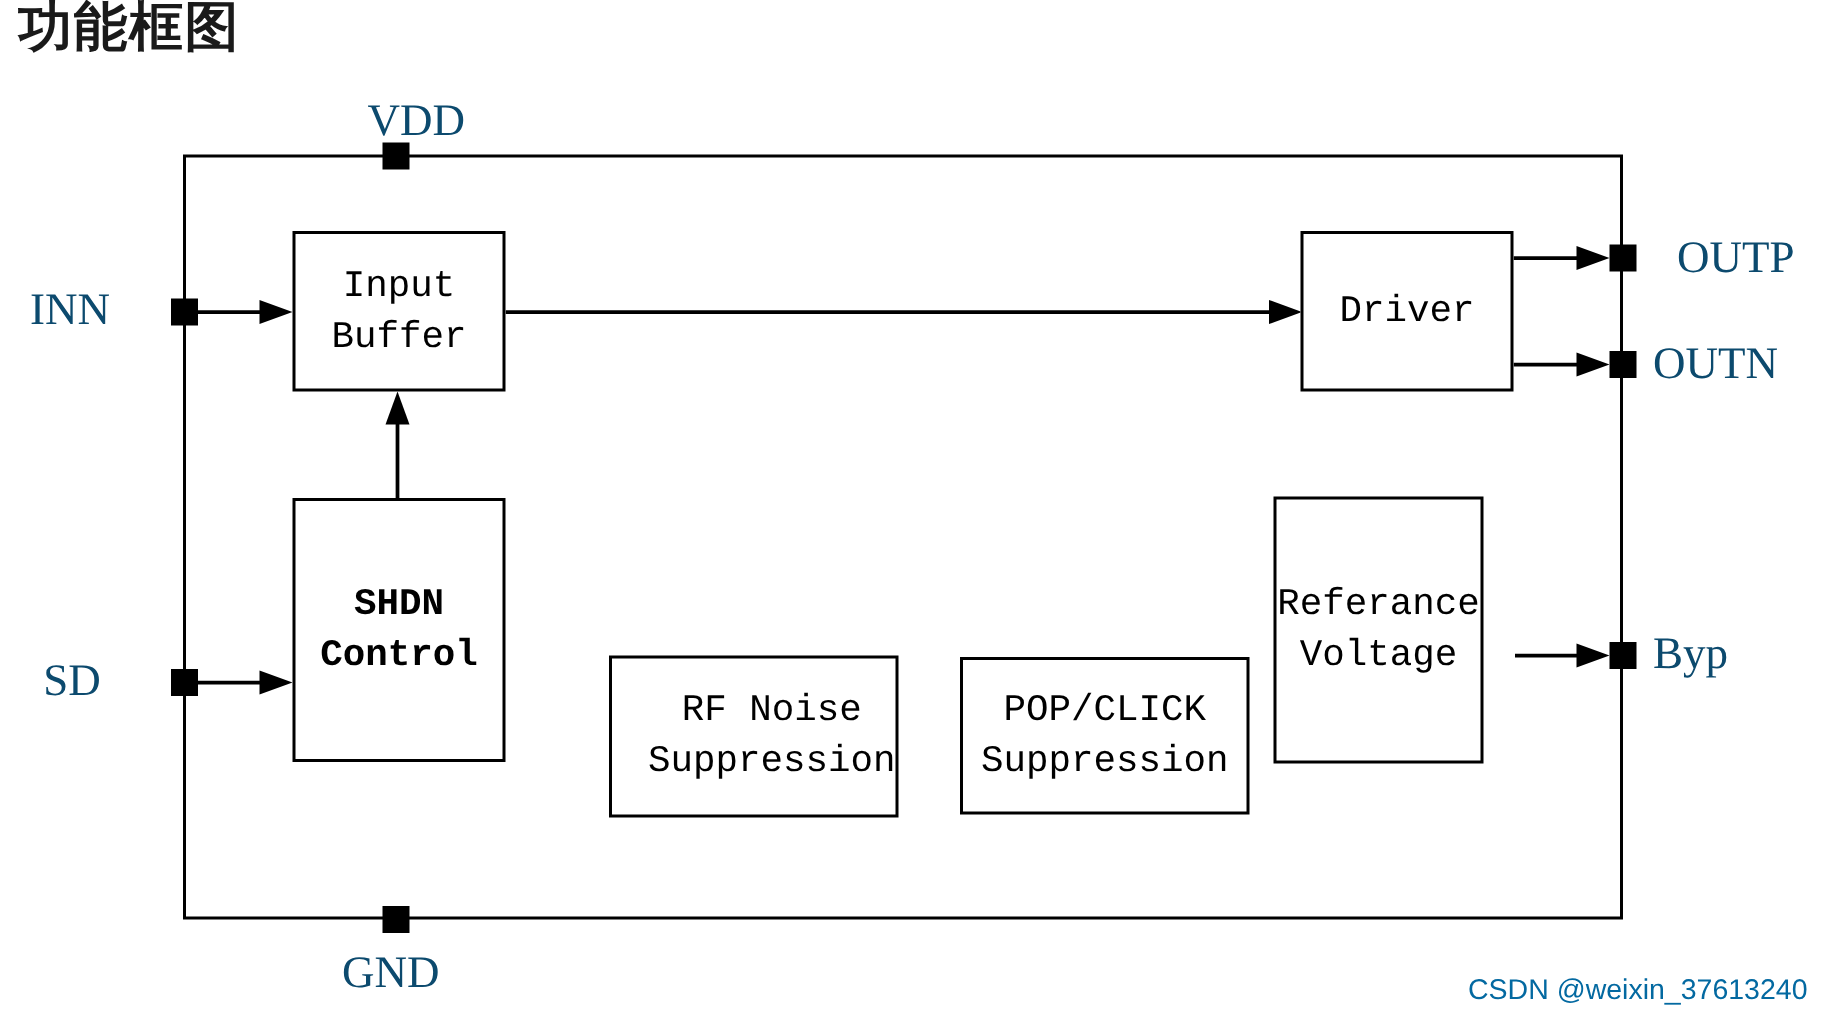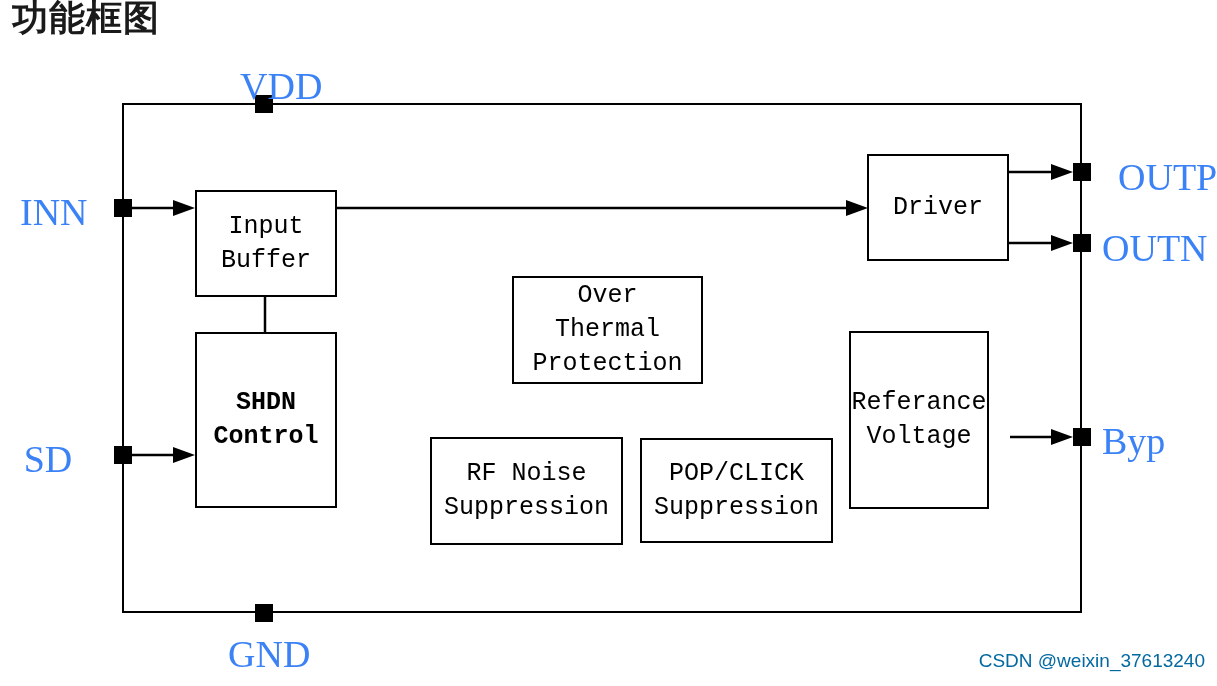--- a/index.html
+++ b/index.html
@@ -51,45 +51,45 @@
     justify-content: center;
   }
   .block-label {
     font-family: "Liberation Mono", "DejaVu Sans Mono", monospace;
     font-size: 25px;
     line-height: 1.36;
     color: #000000;
     text-align: center;
     white-space: pre-line;
   }
-  #blk-input-buffer        { left: 195px; top: 154px; width: 142px; height: 107px; margin-top: 36px; }
+  #blk-input-buffer        { left: 195px; top: 154px; width: 142px; height: 107px; }
   #blk-shdn-control        { left: 195px; top: 332px; width: 142px; height: 176px; font-weight: bold; }
   #blk-over-thermal        { left: 512px; top: 276px; width: 191px; height: 108px; }
-  #blk-rf-noise            { left: 430px; top: 437px; width: 193px; height: 108px; }
+  #blk-rf-noise            { left: 406px; top: 437px; width: 193px; height: 108px; justify-content: flex-end; }
   #blk-pop-click           { left: 640px; top: 438px; width: 193px; height: 105px; }
   #blk-driver              { left: 867px; top: 154px; width: 142px; height: 107px; }
   #blk-referance-voltage   { left: 849px; top: 331px; width: 140px; height: 178px; }
   .pin-square {
     position: absolute;
     width: 18px;
     height: 18px;
     background: #000000;
   }
   #sq-vdd  { left: 255px; top: 95px;  }
   #sq-gnd  { left: 255px; top: 604px; }
   #sq-inn  { left: 114px; top: 199px; }
   #sq-sd   { left: 114px; top: 446px; }
   #sq-outp { left: 1073px; top: 163px; }
   #sq-outn { left: 1073px; top: 234px; }
   #sq-byp  { left: 1073px; top: 428px; }
   .pin-label {
     position: absolute;
     font-family: "Liberation Serif", "DejaVu Serif", serif;
-    font-size: 38px;
-    color: #3b82f6;
+    font-size: 30px;
+    color: #0c4a6e;
     white-space: nowrap;
   }
   #lbl-vdd  { left: 240px;  top: 64px;  width: 75px; text-align: center; }
   #lbl-gnd  { left: 228px;  top: 632px; width: 80px; }
   #lbl-inn  { left: 20px;   top: 190px; width: 88px; text-align: left; }
   #lbl-sd   { left: 4px;   top: 437px; width: 88px; text-align: center; }
   #lbl-outp { left: 1102px; top: 155px; margin-left: 16px; }
   #lbl-outn { left: 1102px; top: 226px; }
   #lbl-byp  { left: 1102px; top: 419px; }
   .watermark {
@@ -142,25 +142,20 @@
   </svg>
 
   <div class="block" id="blk-input-buffer">
     <span class="block-label">Input
 Buffer</span>
   </div>
   <div class="block" id="blk-shdn-control">
     <span class="block-label">SHDN
 Control</span>
   </div>
-  <div class="block" id="blk-over-thermal">
-    <span class="block-label">Over
-Thermal
-Protection</span>
-  </div>
   <div class="block" id="blk-rf-noise">
     <span class="block-label">RF Noise
 Suppression</span>
   </div>
   <div class="block" id="blk-pop-click">
     <span class="block-label">POP/CLICK
 Suppression</span>
   </div>
   <div class="block" id="blk-driver">
     <span class="block-label">Driver</span>

